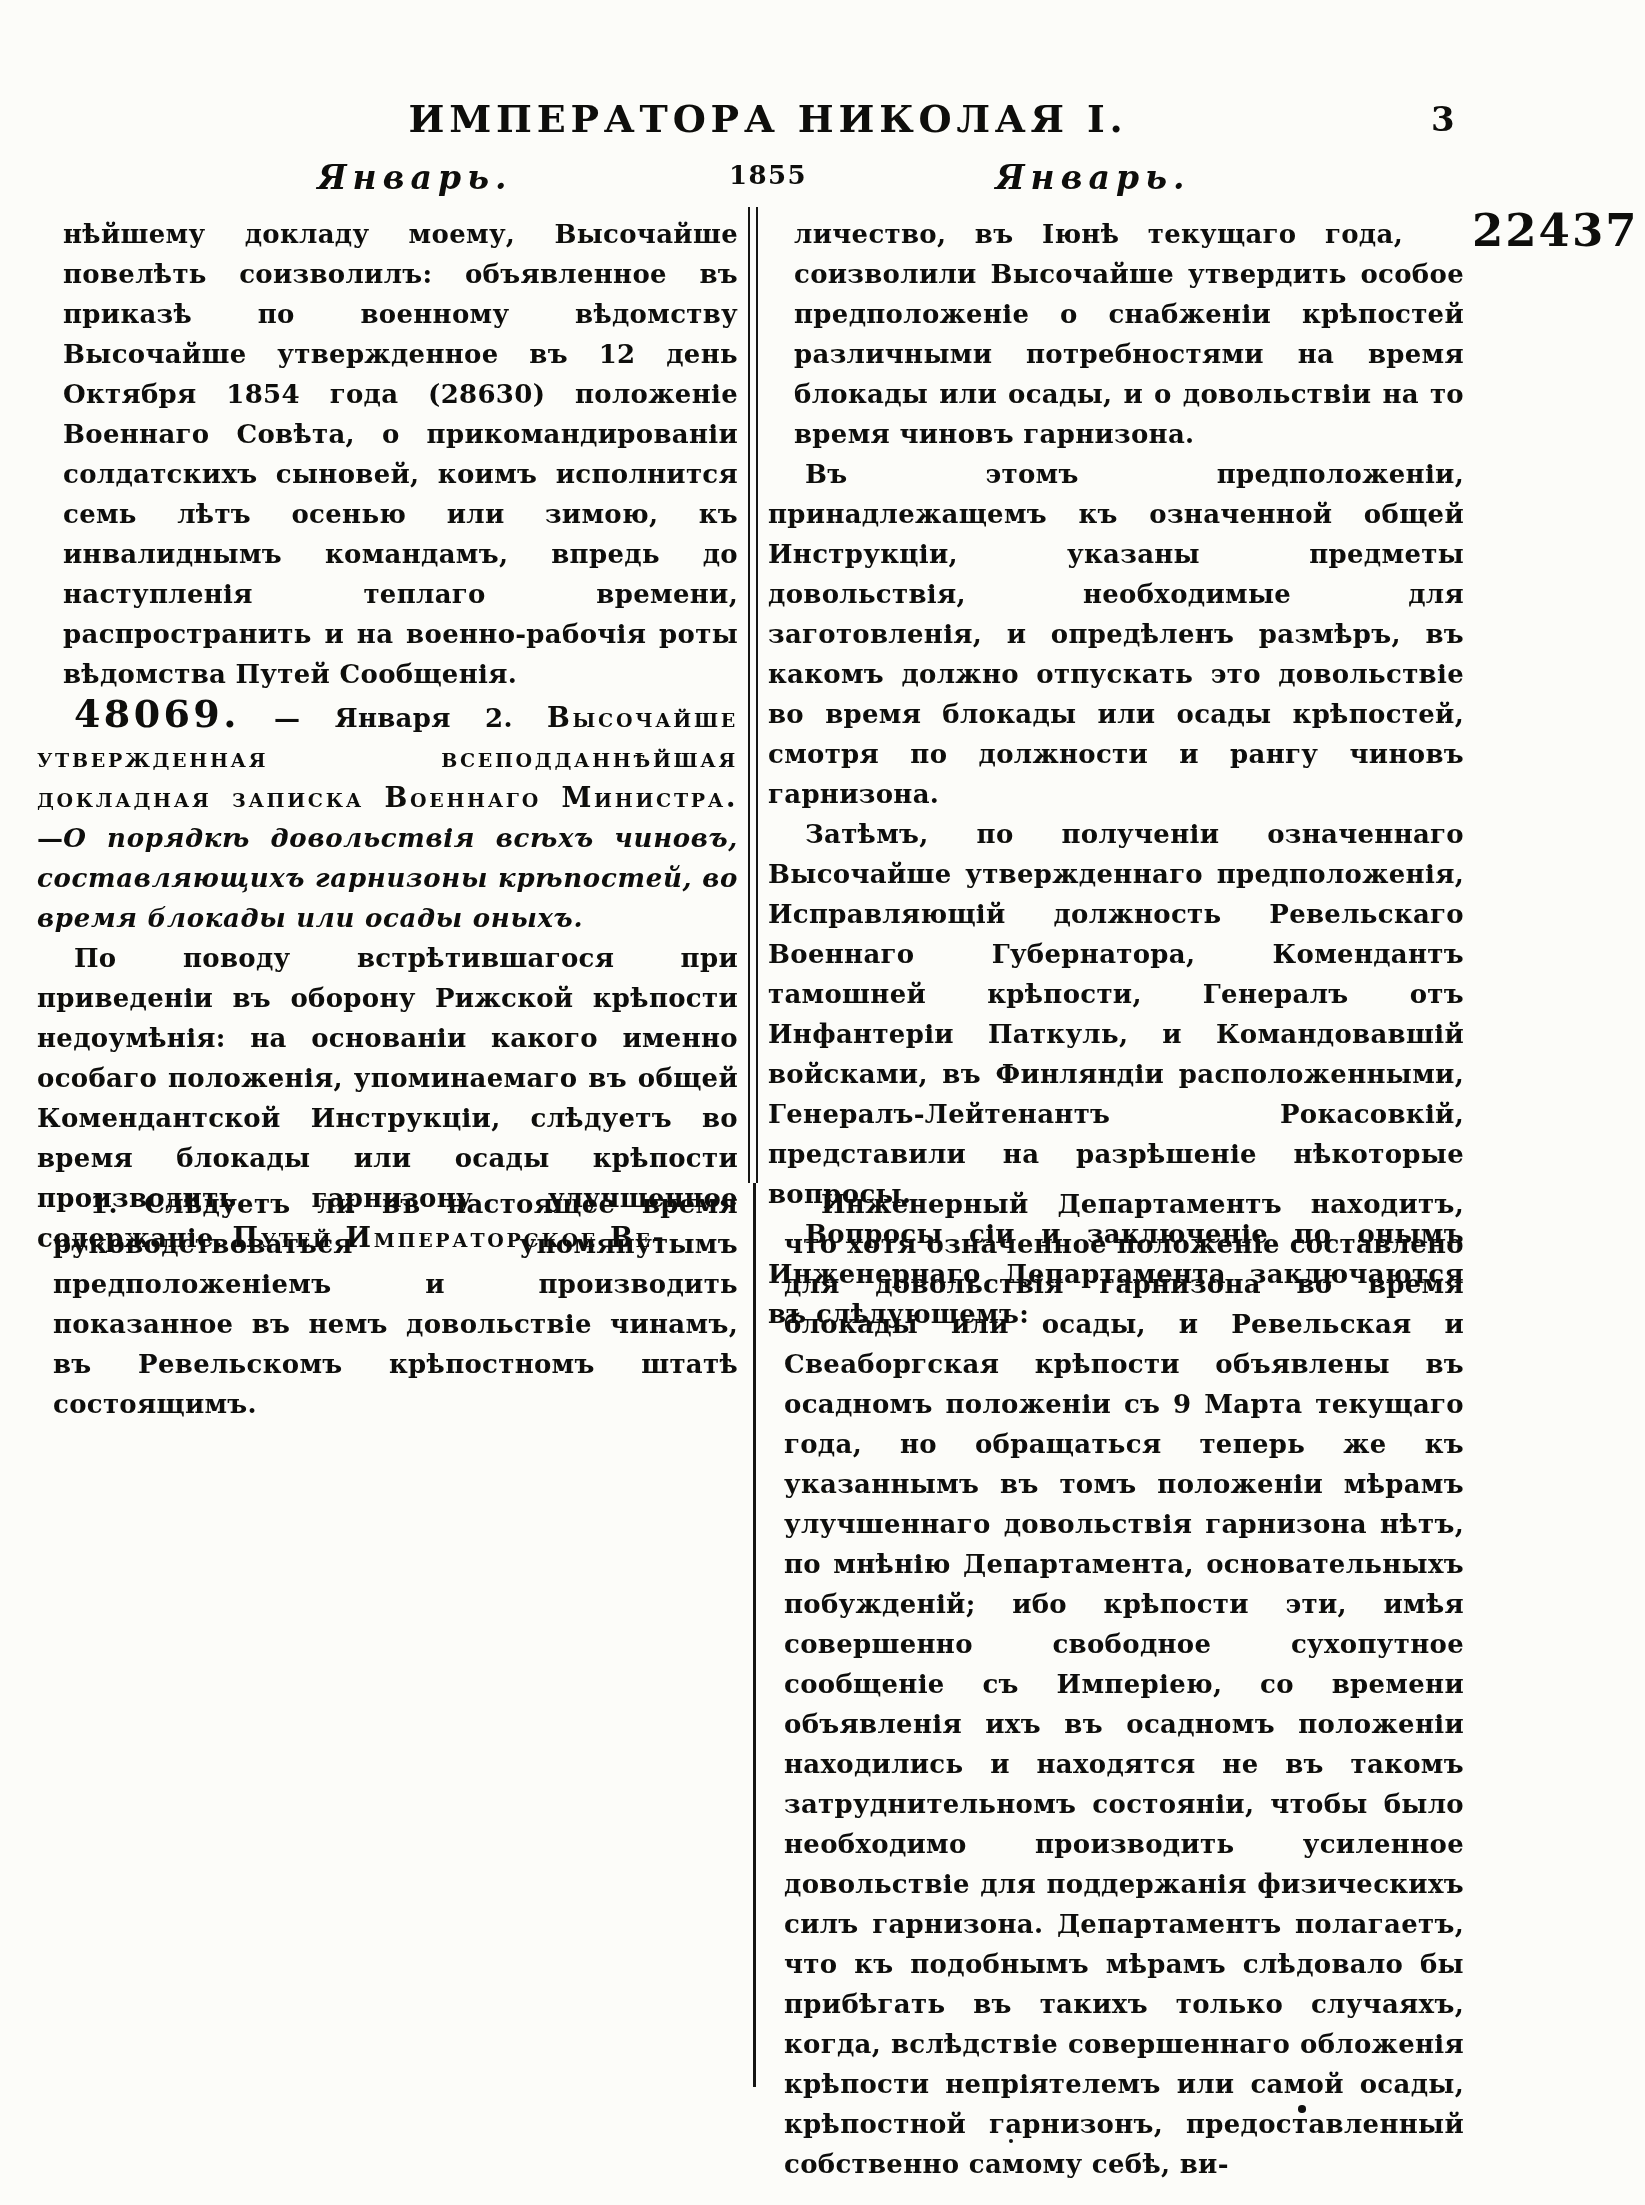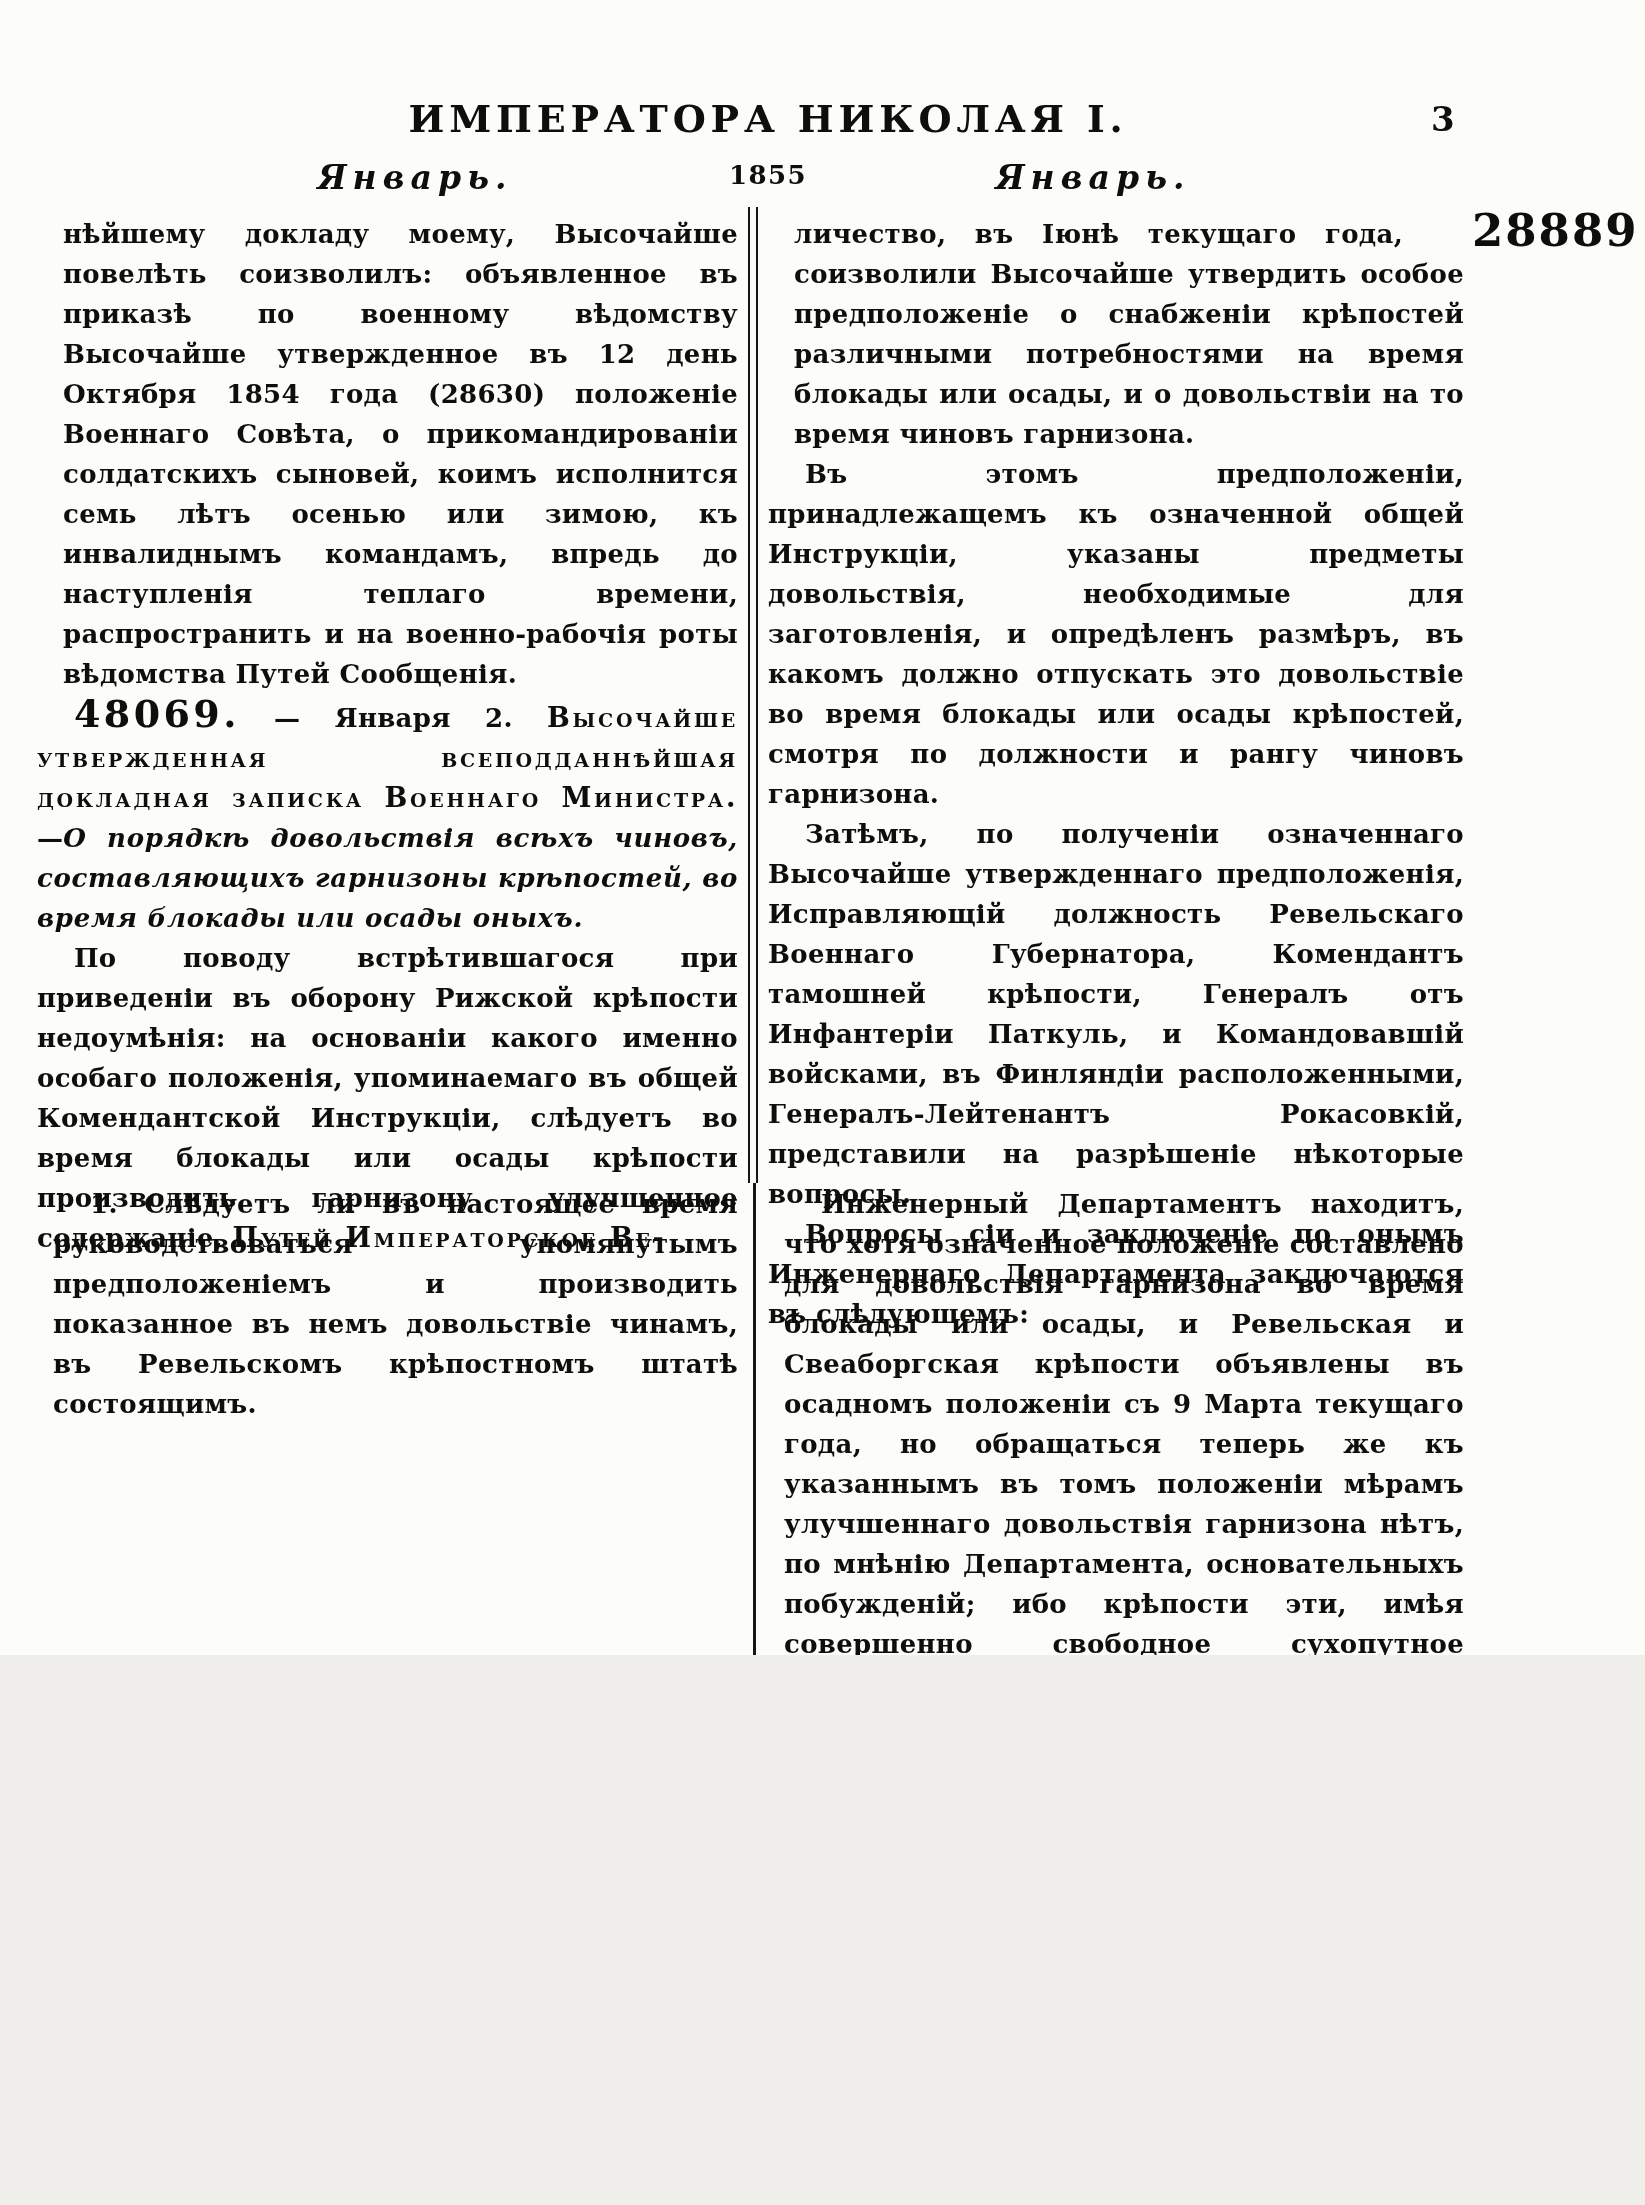--- a/index.html
+++ b/index.html
@@ -1,18 +1,18 @@
 <!DOCTYPE html>
 <html style="font-size:11px"><head>
 <meta charset="utf-8">
 <style>
   html,body{margin:0;padding:0;}
   body{width:1646px;height:2205px;background:#efeeea;}
   .page{
-    position:relative;width:1646px;height:1655px;overflow:hidden;
+    position:relative;width:1646px;height:2205px;overflow:hidden;
     background:#fcfcf9;color:#0e0e0c;
     font-family:"DejaVu Serif", "Liberation Serif", serif;
     font-weight:700;
   }
   
   .running-title{
     position:absolute;top:96px;left:768px;transform:translateX(-50%);
     font-size:38px;letter-spacing:4.8px;white-space:nowrap;
   }
   .page-number{position:absolute;top:99px;left:1431px;font-size:34px;}
@@ -66,21 +66,21 @@
 </head>
 <body>
 
 <div class="page">
 
   <div class="running-title">ИМПЕРАТОРА НИКОЛАЯ I.</div>
   <div class="page-number">3</div>
   <div class="month month-left">Январь.</div>
   <div class="year">1855</div>
   <div class="month month-right">Январь.</div>
-  <div class="margin-number">28889</div>
+  <div class="margin-number">22437</div>
 
   <div class="divider-upper"></div>
   <div class="divider-lower"></div>
 
   <div class="col col-left">
     <p class="no-indent"><span class="seg-normal">нѣйшему докладу моему, Высочайше повелѣть соизволилъ: объявленное въ приказѣ по военному вѣдомству Высочайше утвержденное въ 12 день Октября 1854 года (28630) положеніе Военнаго Совѣта, о прикомандированіи солдатскихъ сыновей, коимъ исполнится семь лѣтъ осенью или зимою, къ инвалиднымъ командамъ, впредь до наступленія теплаго времени, распространить и на военно-рабочія роты вѣдомства Путей Сообщенія.</span></p>
     <p><span class="seg-docnum">48069.</span><span class="seg-normal"> — Января 2. </span><span class="seg-smallcaps">Высочайше утвержденная всеподданнѣйшая докладная записка Военнаго Министра.</span><span class="seg-normal">—</span><span class="seg-italic">О порядкѣ довольствія всѣхъ чиновъ, составляющихъ гарнизоны крѣпостей, во время блокады или осады оныхъ.</span></p>
     <p><span class="seg-normal">По поводу встрѣтившагося при приведеніи въ оборону Рижской крѣпости недоумѣнія: на основаніи какого именно особаго положенія, упоминаемаго въ общей Комендантской Инструкціи, слѣдуетъ во время блокады или осады крѣпости производить гарнизону улучшенное содержаніе, </span><span class="seg-smallcaps">Путей Императорское Ве-</span></p>
     <div class="block2">
       <p><span class="seg-normal">1. Слѣдуетъ ли въ настоящее время руководствоваться упомянутымъ предположеніемъ и производить показанное въ немъ довольствіе чинамъ, въ Ревельскомъ крѣпостномъ штатѣ состоящимъ.</span></p>

